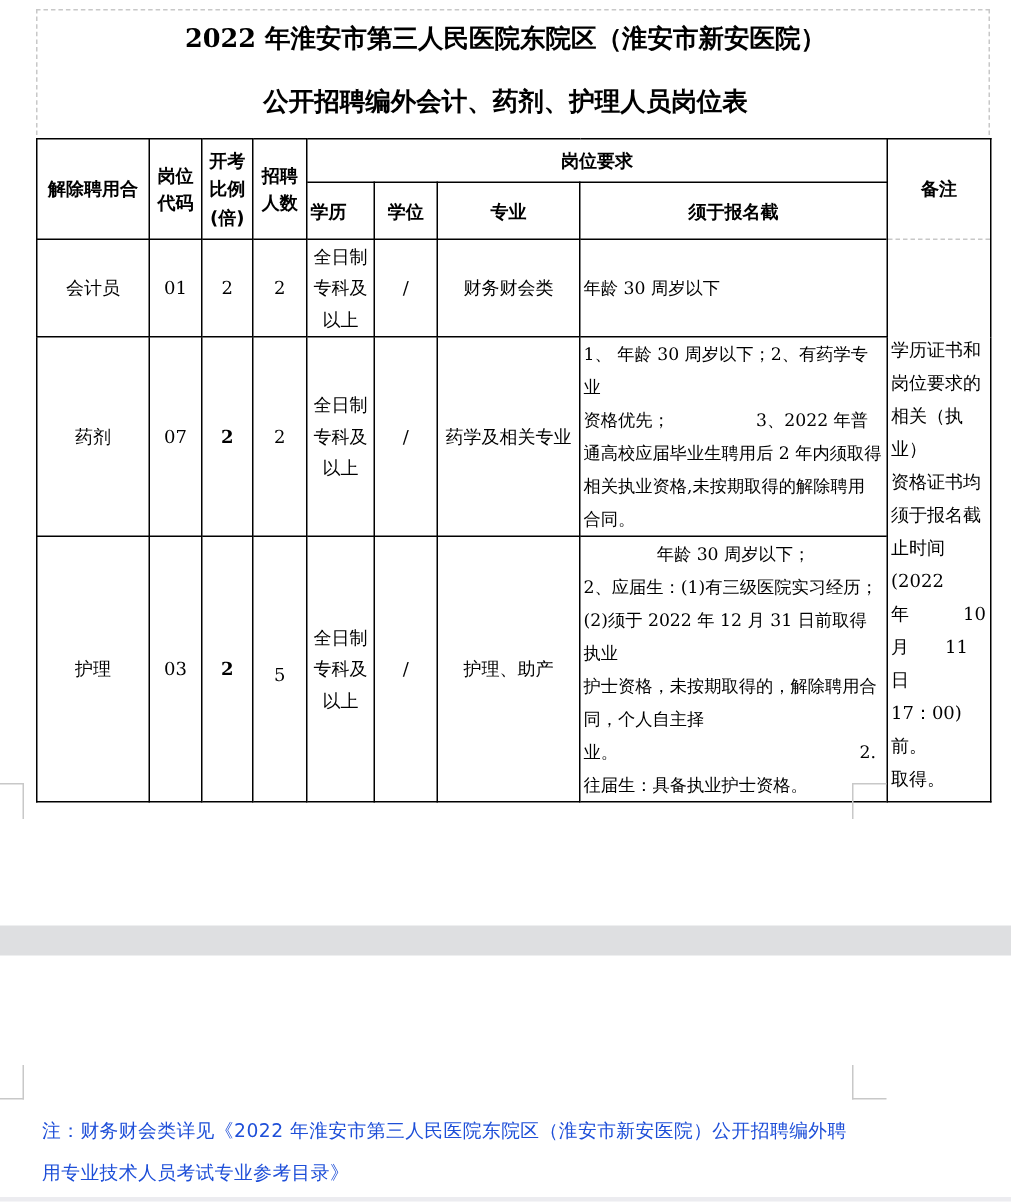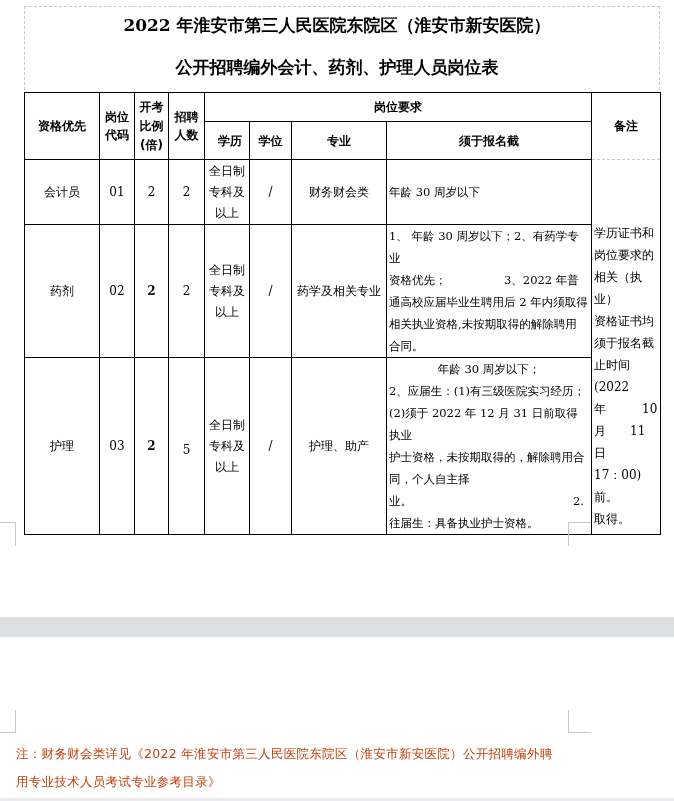--- a/index.html
+++ b/index.html
@@ -19,22 +19,22 @@
   .cjk { font-family:Liberation Sans, sans-serif; font-size:12px; }
   .bold { font-weight:bold; }
   .cond { text-align:left !important; padding:0 2px !important; font-size:11.5px !important; line-height:22px !important; }
   .note-col { text-align:left !important; vertical-align:top !important; font-size:12px !important;
               line-height:22px !important; padding:0 2px !important; }
   td.note-top { border-bottom:1px dashed #c8c8c8 !important; }
   td.note-body { border-top:none !important; }
   .edu { font-family:"DejaVu Sans","Liberation Sans",sans-serif; font-size:12px; line-height:21px !important; }
   .corner { position:absolute; border-color:#c8c8c8; border-style:solid; width:0; height:0; }
   .gap { position:absolute; left:0; top:617px; width:674px; height:20px; background:#dedfe1; }
-  .footnote { position:absolute; left:16px; top:740px; width:640px; font-size:12.5px; line-height:28px;
-              font-family:"DejaVu Sans","Liberation Sans",sans-serif; color:#c2410c; letter-spacing:0.3px; }
+  .footnote { position:absolute; left:28px; top:740px; width:640px; font-size:12.5px; line-height:28px;
+              font-family:"DejaVu Sans","Liberation Sans",sans-serif; color:#1d4ed8; letter-spacing:0.3px; }
   .bottom-edge { position:absolute; left:0; top:798px; width:674px; height:3px; background:#ececf0; }
 </style>
 </head>
 <body>
 
 <div class="page-top">
   <div class="title-box"></div>
   <div class="title1">2022 年淮安市第三人民医院东院区（淮安市新安医院）</div>
   <div class="title2">公开招聘编外会计、药剂、护理人员岗位表</div>
 
@@ -45,29 +45,29 @@
         <col style="width:34px">
         <col style="width:36px">
       <col style="width:45px">
         <col style="width:42px">
         <col style="width:95px">
         <col style="width:205px">
         <col style="width:69px">
     </colgroup>
     <tbody>
         <tr style="height:29px">
-      <td rowspan="2" class="hd">资格优先</td>
+      <td rowspan="2" class="hd">解除聘用合</td>
       <td rowspan="2" class="hd"><span>岗位代码</span></td>
       <td rowspan="2" class="hd" style="line-height:19px"><span>开考比例(倍)</span></td>
       <td rowspan="2" class="hd"><span>招聘人数</span></td>
       <td colspan="4" class="hd">岗位要求</td>
       <td rowspan="2" class="hd note-top">备注</td>
     </tr>
     <tr style="height:38px">
-      <td class="hd" style="text-align:left;padding-left:13px;line-height:18px"><span>学历</span></td>
+      <td class="hd" style="text-align:left;padding-left:2px;line-height:18px"><span>学历</span></td>
       <td class="hd">学位</td>
       <td class="hd">专业</td>
       <td class="hd">须于报名截</td>
     </tr>
 
     <tr style="height:65px">
       <td class="cjk">会计员</td>
       <td>01</td>
       <td>2</td>
       <td>2</td>
@@ -87,21 +87,21 @@
         <div>止时间(2022</div>
         <div>年　　　10</div>
         <div>月　　11 日</div>
         <div>17：00)前。</div>
         <div>取得。</div>
       </td>
     </tr>
 
     <tr style="height:125px">
       <td class="cjk">药剂</td>
-      <td>02</td>
+      <td>07</td>
       <td class="bold">2</td>
       <td>2</td>
       <td class="edu" style="padding:0 3px">全日制专科及以上</td>
       <td>/</td>
       <td class="cjk">药学及相关专业</td>
       <td class="cond">
         <div>1、 年龄 30 周岁以下；2、有药学专业</div>
         <div>资格优先；　　　　　3、2022 年普</div>
         <div>通高校应届毕业生聘用后 2 年内须取得</div>
         <div>相关执业资格,未按期取得的解除聘用</div>

